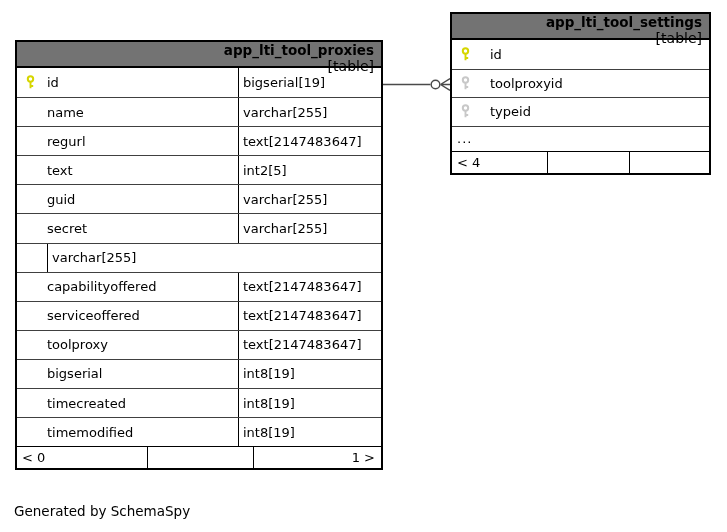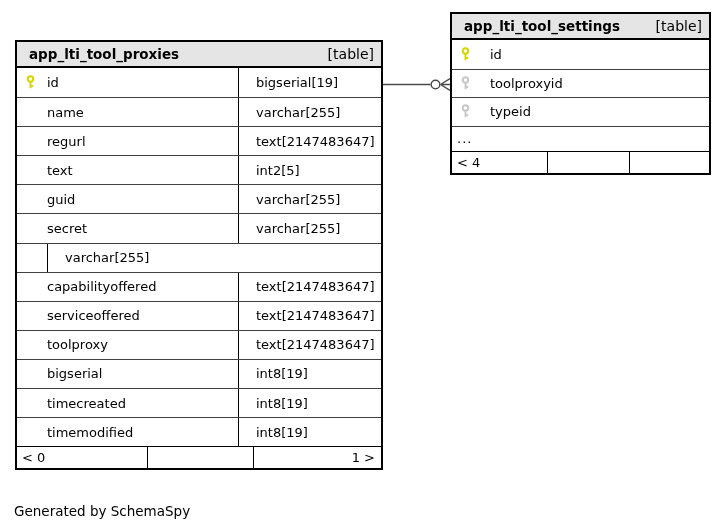--- a/index.html
+++ b/index.html
@@ -10,44 +10,44 @@
     font-size: 13px; color: #000;
     overflow: hidden;
   }
   .entity {
     position: absolute; box-sizing: border-box;
     border: 2px solid #000; background: #fff;
   }
   #t0 { left: 15px; top: 40px; width: 368px; }
   #t1 { left: 450px; top: 12px; width: 261px; }
   .thead {
-    display: flex; justify-content: space-between; align-items: center;
-    background: #e5e5e5; border-bottom: 2px solid #000;
-    height: 26px; padding: 0 7px 0 12px; box-sizing: border-box;
+    display: flex; justify-content: space-between; align-items: flex-end;
+    background: #737373; border-bottom: 2px solid #000;
+    height: 26px; padding: 0 7px 0 12px; box-sizing: border-box; flex-direction: column;
   }
   .ttitle { font-weight: bold; font-size: 13.5px; white-space: nowrap; }
   .ttag { font-size: 14px; white-space: nowrap; }
   .row {
     display: flex; align-items: center; box-sizing: border-box;
     border-top: 1px solid #404040; background: #fff;
   }
   .rows .row:first-child { border-top: none; }
   #t0 .row { height: 29.1px; }
   #t1 .row { height: 28.6px; }
   .keycell {
     flex: none; display: flex; align-items: center;
     padding-left: 9px; box-sizing: border-box;
   }
   #t0 .keycell { width: 30px; }
   #t1 .keycell { width: 38px; }
   .namecell { flex: 1; white-space: nowrap; overflow: hidden; }
   .typecell {
     flex: none; width: 143px; align-self: stretch;
     border-left: 1px solid #000; display: flex; align-items: center;
-    padding-left: 17px; box-sizing: border-box; white-space: nowrap;
+    padding-left: 4px; box-sizing: border-box; white-space: nowrap;
   }
   #t1 .row.ellipsis-row { height: 25px; }
   .ellipsiscell { padding-left: 5px; letter-spacing: 1px; }
   .tfoot {
     display: flex; align-items: stretch; border-top: 1px solid #000;
     height: 22px; box-sizing: border-box;
   }
   .fcell { display: flex; align-items: center; box-sizing: border-box; }
   .fcell + .fcell { border-left: 1px solid #000; }
   #t0 .fcell:nth-child(1) { width: 130px; padding-left: 5px; }

